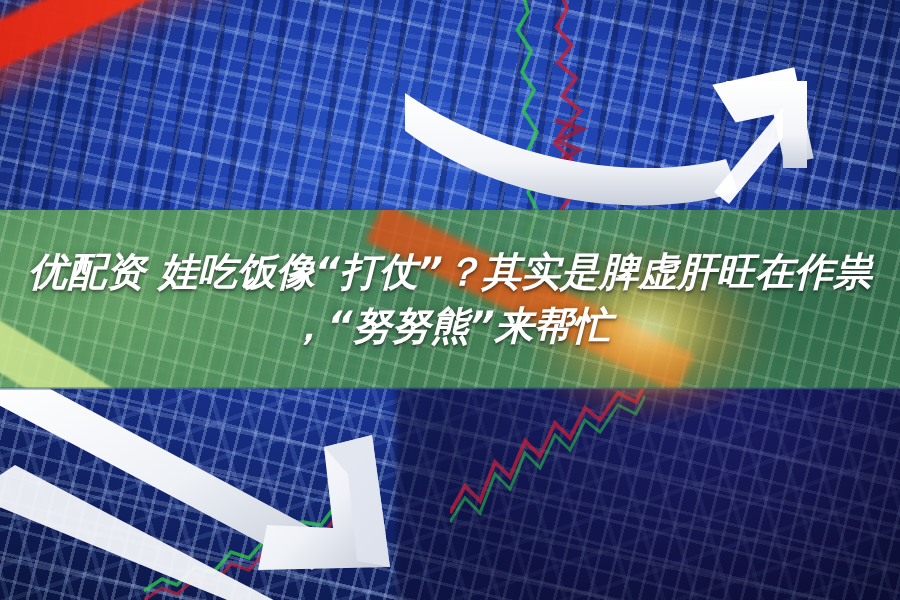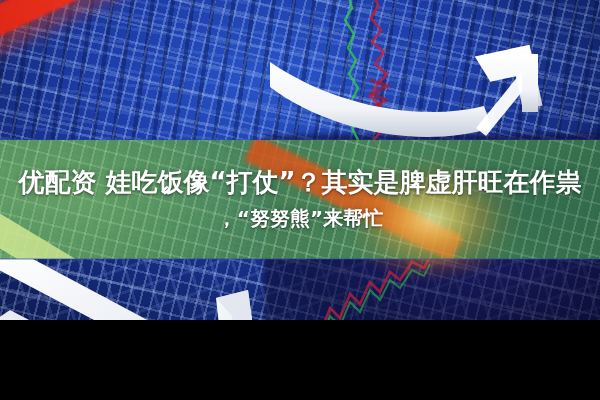--- a/index.html
+++ b/index.html
@@ -8,23 +8,24 @@
     padding: 0;
     background: #000;
   }
   body {
     font-family: "DejaVu Sans", "Liberation Sans", sans-serif;
   }
 
   #banner {
     position: relative;
     width: 600px;
-    height: 320px;
+    height: 400px;
     overflow: hidden;
     background: #8b5cf6;
+    font-style: italic;
   }
 
   
   .bg-base {
     position: absolute;
     inset: 0;
     background:
       radial-gradient(ellipse 520px 340px at 46% 26%, #2a55c8 0%, #1d3da8 34%, #152b7d 60%, #101f5e 82%, #0c1744 100%);
   }
   .bg-vignette {
@@ -273,21 +274,21 @@
     font-size: 26px;
     line-height: 30px;
     letter-spacing: 0px;
     white-space: nowrap;
     text-shadow:
       0 1px 2px rgba(0,0,0,0.45),
       0 0 6px rgba(0,0,0,0.30);
     font-family: "DejaVu Sans", "Liberation Sans", sans-serif;
   }
   .headline-line.l1 { font-size: 26px; }
-  .headline-line.l2 { font-size: 20px; }
+  .headline-line.l2 { font-size: 26px; }
 
   
   .seam-top, .seam-bottom {
     position: absolute;
     left: 0;
     width: 600px;
     height: 2px;
     background: rgba(40,70,160,0.35);
   }
   .seam-top { top: 139px; }

